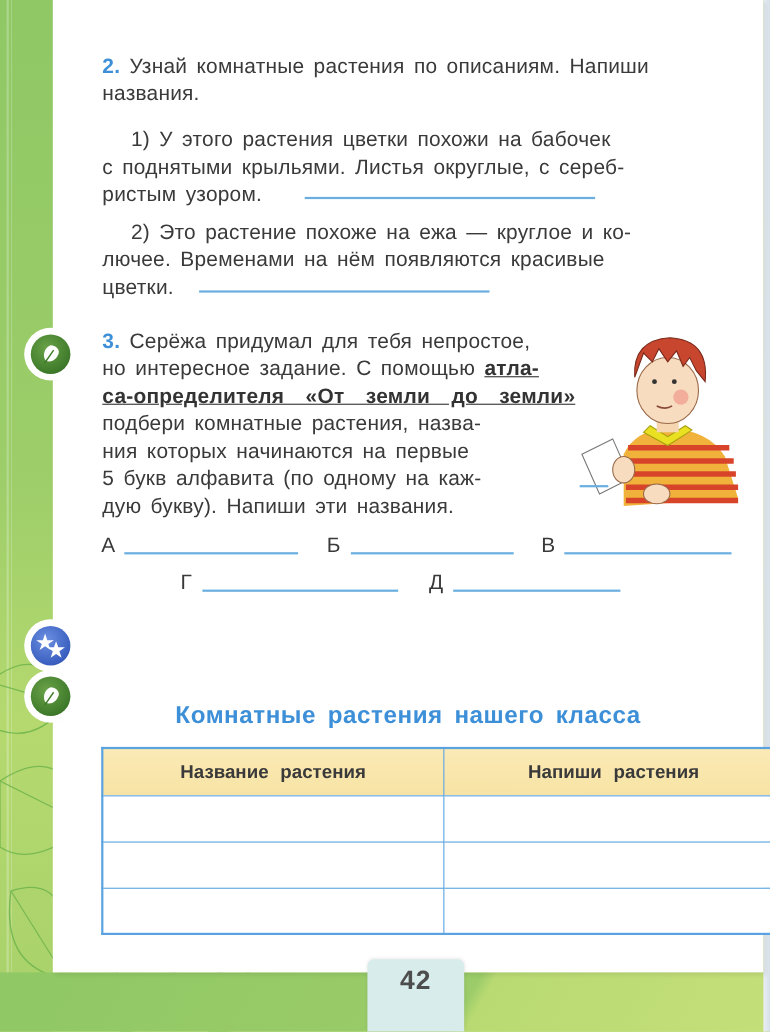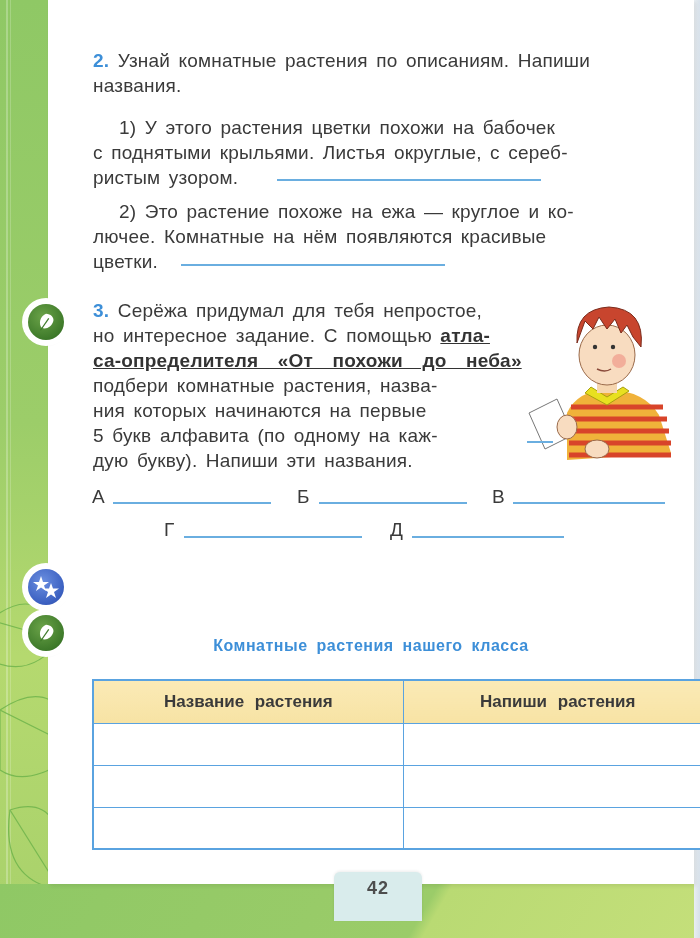--- a/index.html
+++ b/index.html
@@ -42,37 +42,37 @@
   .line { position: absolute; height: 1.5px; background: #6aaee0; }
   .letter { position: absolute; font-size: 19px; color: #3a3a3a; }
   .icon-badge {
     position: absolute; width: 42px; height: 42px; border-radius: 50%;
     background: #ffffff; box-shadow: 0 0 0 3px #ffffff, 0 1px 3px rgba(0,0,0,0.2);
     display: flex; align-items: center; justify-content: center;
   }
   .icon-inner { width: 36px; height: 36px; border-radius: 50%; display: flex; align-items: center; justify-content: center; }
   .green-inner { background: radial-gradient(circle at 40% 35%, #6aa248, #3e7a2a 70%, #2f5f20); }
   .blue-inner { background: radial-gradient(circle at 40% 35%, #6b8fe0, #3a5fc0 70%, #2d4a9a); }
-  .table-title { position: absolute; left: 48px; top: 637px; width: 646px; text-align: center; font-size: 16px; font-weight: bold; color: #3d8fd8; letter-spacing: 0.5px; word-spacing: 4px; }
+  .table-title { position: absolute; left: 48px; top: 637px; width: 646px; text-align: center; font-size: 22px; font-weight: bold; color: #3d8fd8; letter-spacing: 0.5px; word-spacing: 4px; }
   table.plants {
     position: absolute; left: 92px; top: 679px; width: 622px; border-collapse: collapse;
     border: 2px solid #5aa3e0;
   }
   table.plants th {
     background: linear-gradient(180deg, #fbeab6, #f7e3a4);
     height: 43px; font-size: 17px; font-weight: bold; color: #3a3a3a; border: 1.5px solid #5aa3e0;
     word-spacing: 6px;
   }
   table.plants td { height: 42px; border: 1.5px solid #5aa3e0; background: #fff; }
   .page-num-tab {
-    position: absolute; left: 334px; top: 872px; width: 88px; height: 49px;
+    position: absolute; left: 334px; top: 872px; width: 88px; height: 66px;
     background: #d9ecec; border-radius: 6px 6px 0 0;
     box-shadow: 0 -1px 3px rgba(0,0,0,0.08);
     display: flex; justify-content: center; padding-top: 6px;
-    font-size: 18px; font-weight: bold; color: #4d4d4d; letter-spacing: 1px;
+    font-size: 24px; font-weight: bold; color: #4d4d4d; letter-spacing: 1px;
   }
   .boy { position: absolute; left: 527px; top: 303px; width: 148px; height: 157px; }
 </style>
 </head>
 <body>
 
 <div class="left-strip"></div>
 
 <svg class="leaf-pattern" viewBox="0 0 700 378">
   <g fill="none" stroke="#6bb24a" stroke-width="1.2" opacity="0.8">
@@ -101,38 +101,38 @@
 
 <div class="text" style="left:93px; top:115px; width:580px;">
   <div style="padding-left:26px;">1) У этого растения цветки похожи на бабочек</div>
   <div>с поднятыми крыльями. Листья округлые, с сереб-</div>
   <div>ристым узором.</div>
 </div>
 <div class="line" style="left:277px; top:179px; width:264px;"></div>
 
 <div class="text" style="left:93px; top:199px; width:580px;">
   <div style="padding-left:26px;">2) Это растение похоже на ежа — круглое и ко-</div>
-  <div>лючее. Комнатные на нём появляются красивые</div>
+  <div>лючее. Временами на нём появляются красивые</div>
   <div>цветки.</div>
 </div>
 <div class="line" style="left:181px; top:264px; width:264px;"></div>
 
 <div class="icon-badge" style="left:25px; top:301px;">
   <div class="icon-inner green-inner">
     <svg width="22" height="22" viewBox="0 0 24 24">
         <path d="M12 3 C5 6 4 14 7 18 C11 21 18 18 20 11 C21 7 17 3 12 3 Z" fill="#ffffff"></path>
         <path d="M6 21 L15 8" stroke="#3e7a2a" stroke-width="1.4" fill="none"></path>
       </svg>
   </div>
 </div>
 
 <div class="text" style="left:93px; top:298px; width:490px;">
   <div><span class="num">3.</span><span> Серёжа придумал для тебя непростое,</span></div>
   <div style="text-align:justify;"><span>но интересное задание. С помощью </span><span class="b">атла-</span></div>
-  <div class="b" style="word-spacing:14px;">са-определителя «От похожи до неба»</div>
+  <div class="b" style="word-spacing:14px;">са-определителя «От земли до земли»</div>
   <div>подбери комнатные растения, назва-</div>
   <div>ния которых начинаются на первые</div>
   <div>5 букв алфавита (по одному на каж-</div>
   <div>дую букву). Напиши эти названия.</div>
 </div>
 
 <svg class="boy" viewBox="0 0 148 157">
 
   <path d="M40 110 Q50 88 80 86 Q118 88 132 112 L144 150 L40 157 Z" fill="#f0b23a"></path>
   <g stroke="#d8442a" stroke-width="5">

